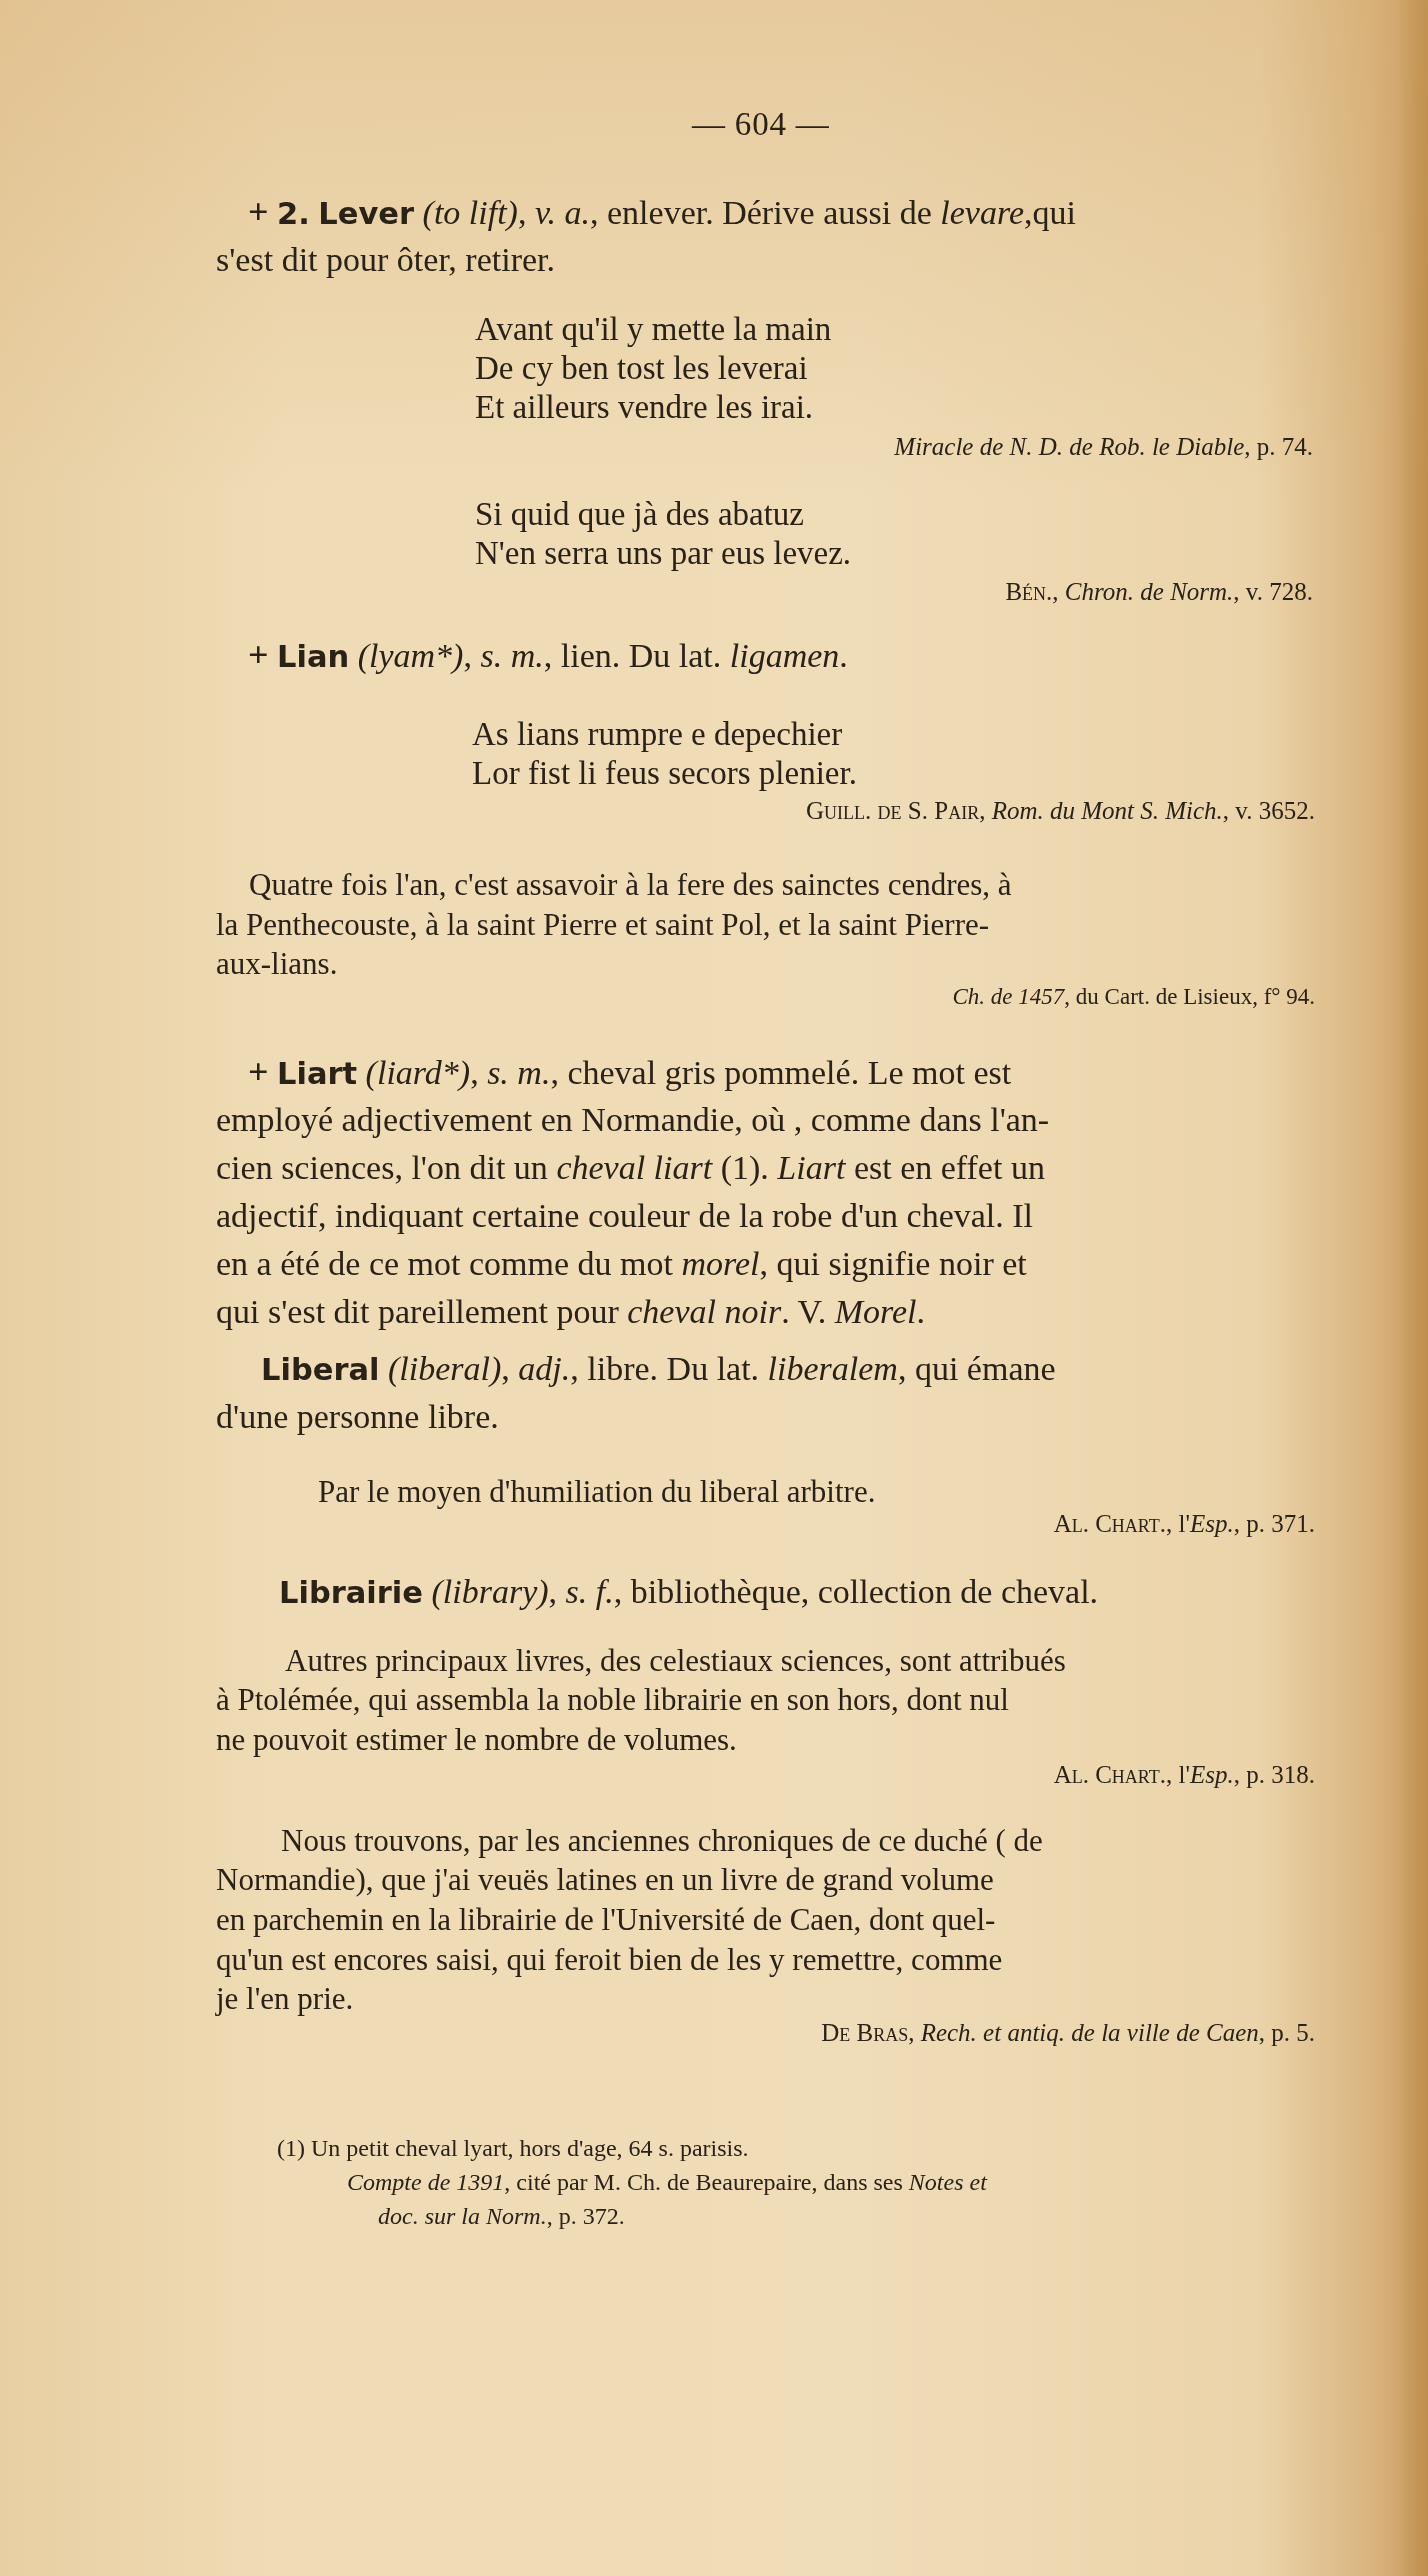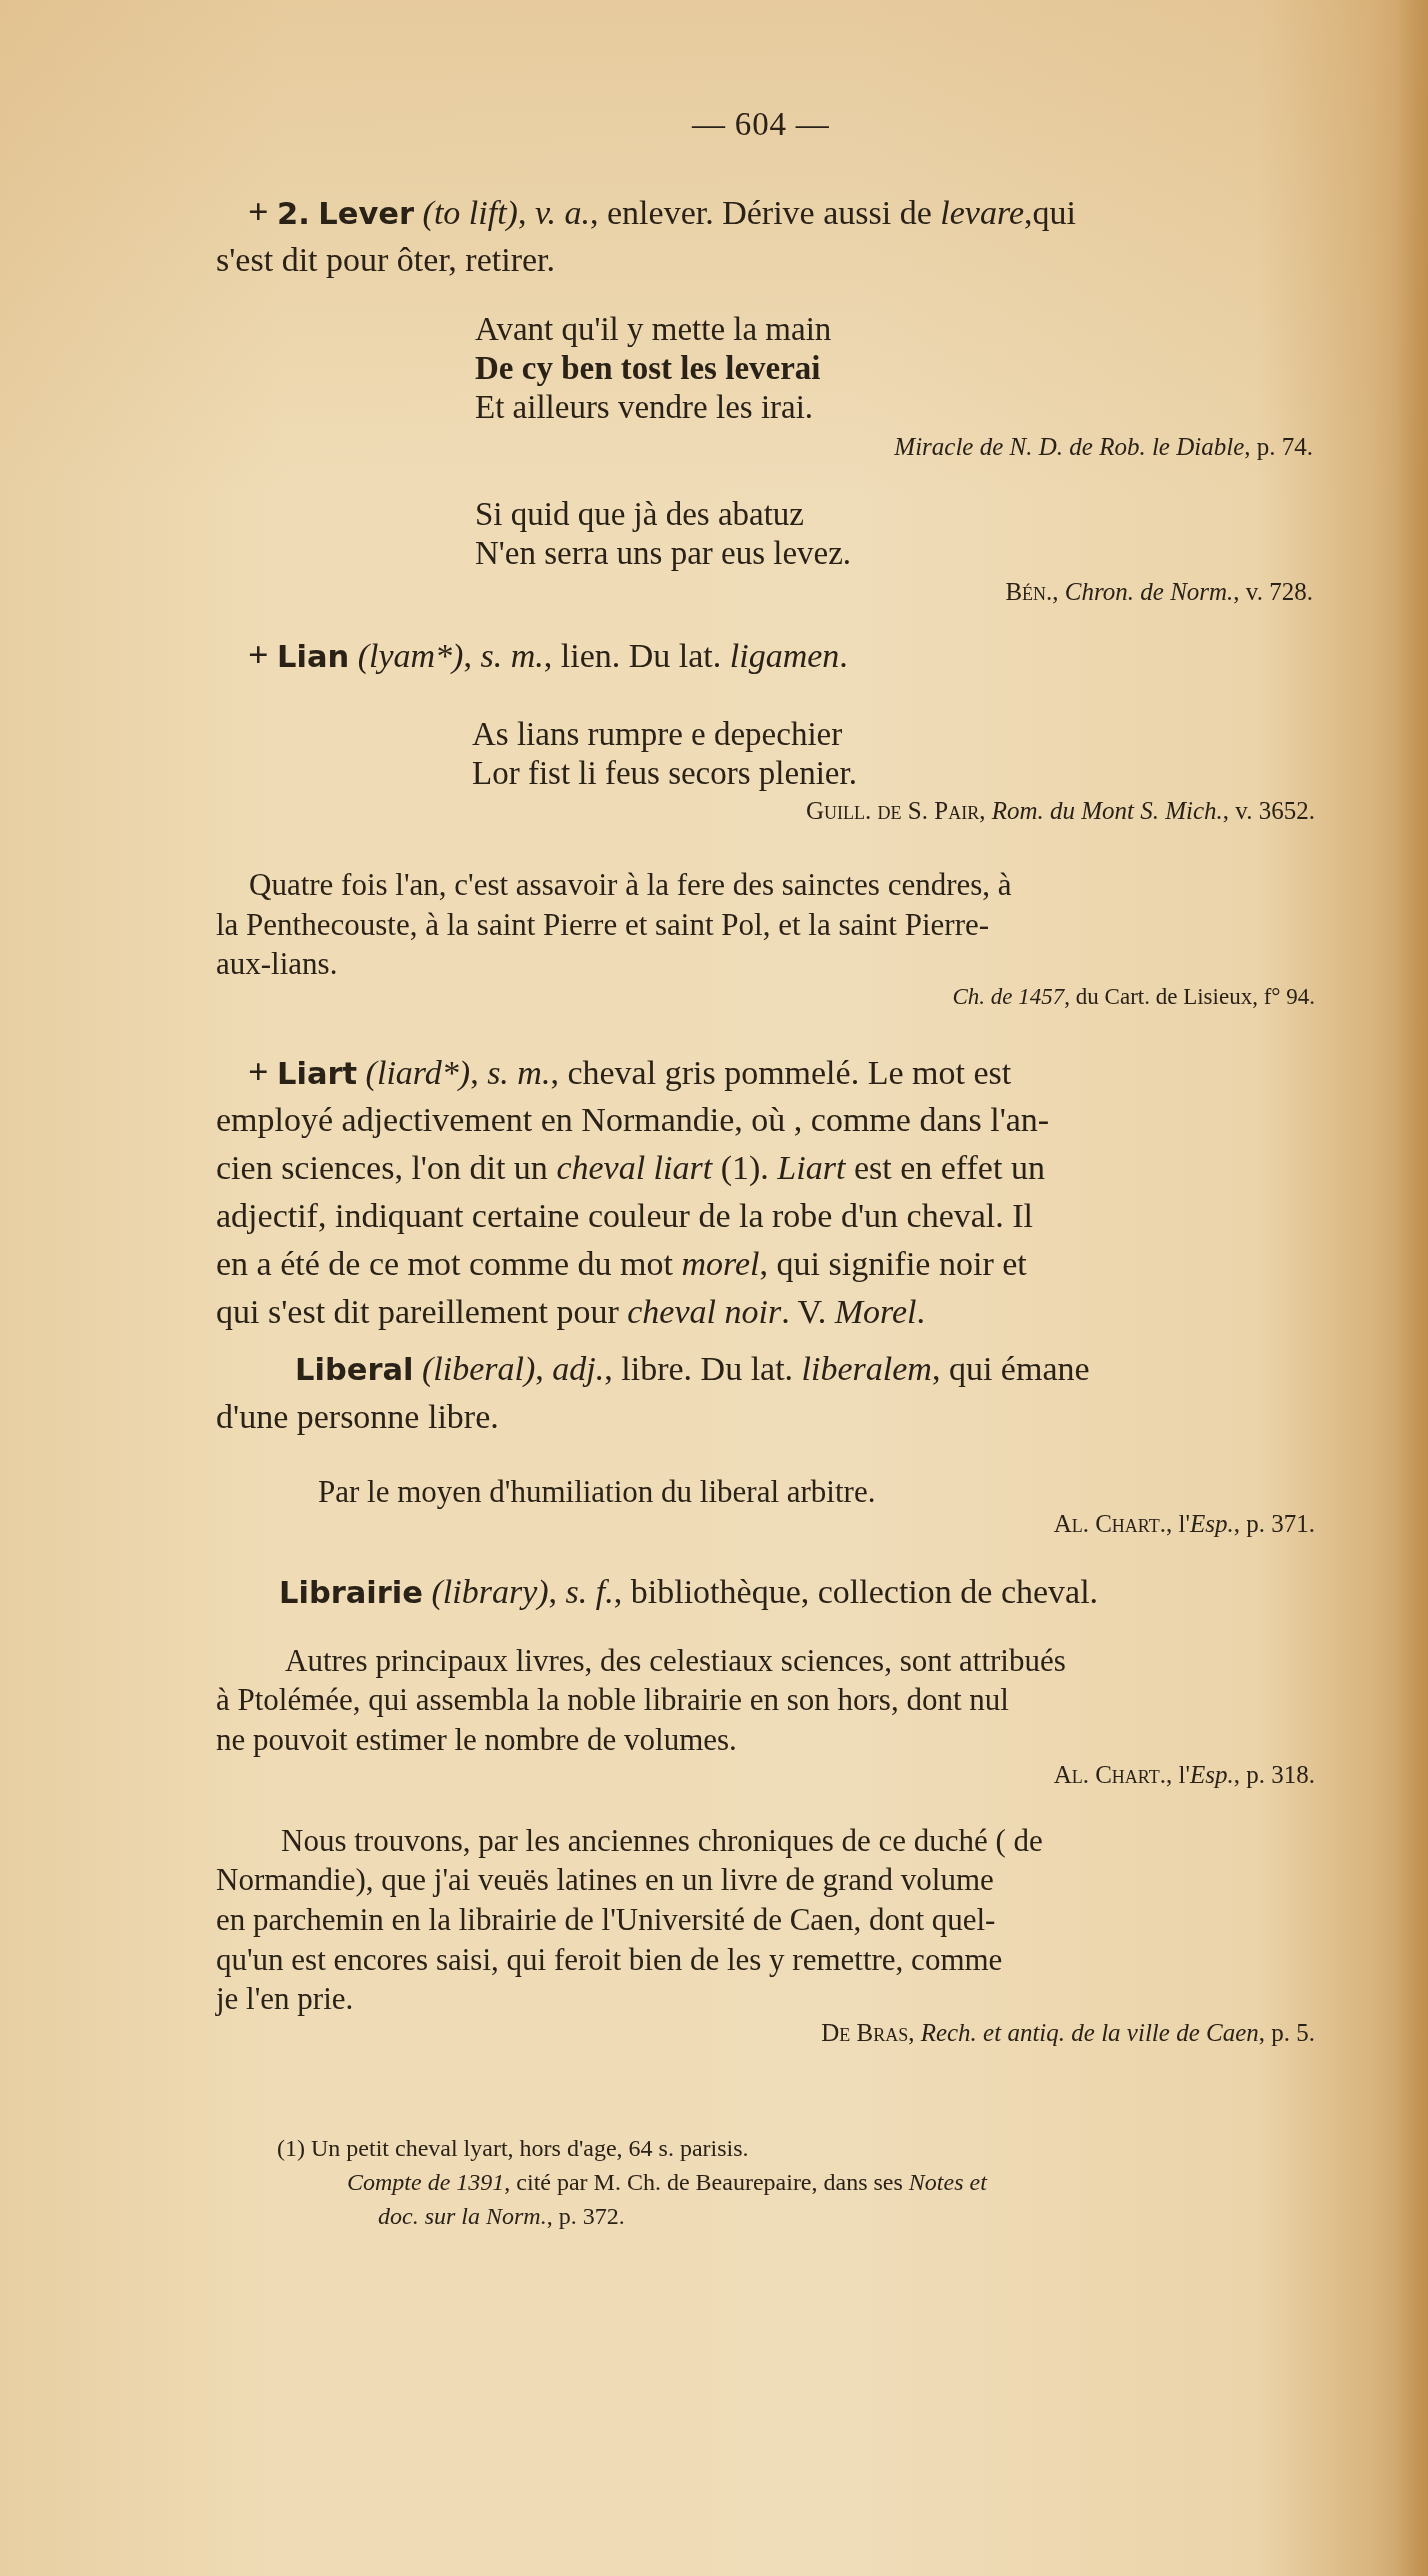--- a/index.html
+++ b/index.html
@@ -40,21 +40,21 @@
 
 <div class="abs body" style="left:248px; top:188px;">
   <span class="cross">+</span>
   <span class="hw">2.</span>
   <span class="hw">Lever</span>
   <i>(to lift)</i>, <i>v. a.</i><span>, enlever. Dérive aussi de </span><i>levare</i><span>,qui</span>
 </div>
 <div class="abs body" style="left:216px; top:236px;">s'est dit pour ôter, retirer.</div>
 
 <div class="abs verse" style="left:475px; top:310px;">Avant qu'il y mette la main</div>
-<div class="abs verse" style="left:475px; top:349px;font-weight:bold;">De cy ben tost les leverai</div>
+<div class="abs verse" style="left:475px; top:349px;">De cy ben tost les leverai</div>
 <div class="abs verse" style="left:475px; top:388px;">Et ailleurs vendre les irai.</div>
 <div class="abs cite" style="right:116px; top:433px;">
   <i>Miracle de N. D. de Rob. le Diable</i><span>, p. 74.</span>
 </div>
 
 <div class="abs verse" style="left:475px; top:495px;">Si quid que jà des abatuz</div>
 <div class="abs verse" style="left:475px; top:534px;">N'en serra uns par eus levez.</div>
 <div class="abs cite" style="right:116px; top:578px;">
   <span class="sc">Bén.</span>, <i>Chron. de Norm.</i><span>, v. 728.</span>
 </div>
@@ -82,21 +82,21 @@
   <span class="cross">+</span>
   <span class="hw">Liart</span>
   <i>(liard*)</i>, <i>s. m.</i><span>, cheval gris pommelé. Le mot est</span>
 </div>
 <div class="abs body" style="left:216px; top:1096px;">employé adjectivement en Normandie, où , comme dans l'an-</div>
 <div class="abs body rich" style="left:216px; top:1144px;"><span>cien sciences, l'on dit un </span><i>cheval liart</i><span> (1). </span><i>Liart</i><span> est en effet un</span></div>
 <div class="abs body" style="left:216px; top:1192px;">adjectif, indiquant certaine couleur de la robe d'un cheval. Il</div>
 <div class="abs body rich" style="left:216px; top:1240px;"><span>en a été de ce mot comme du mot </span><i>morel</i><span>, qui signifie noir et</span></div>
 <div class="abs body rich" style="left:216px; top:1288px;"><span>qui s'est dit pareillement pour </span><i>cheval noir</i><span>. V. </span><i>Morel</i><span>.</span></div>
 
-<div class="abs body" style="left:295px; top:1345px;text-align:right;">
+<div class="abs body" style="left:261px; top:1345px;text-align:right;">
   <span class="hw">Liberal</span>
   <i>(liberal)</i>, <i>adj.</i><span>, libre. Du lat. </span><i>liberalem</i><span>, qui émane</span>
 </div>
 <div class="abs body" style="left:216px; top:1393px;">d'une personne libre.</div>
 
 <div class="abs body" style="left:318px; top:1468px; font-size:31px;">Par le moyen d'humiliation du liberal arbitre.</div>
 <div class="abs cite" style="right:114px; top:1510px;">
   <span class="sc">Al. Chart.</span><span>, l'</span><i>Esp.</i><span>, p. 371.</span>
 </div>
 

